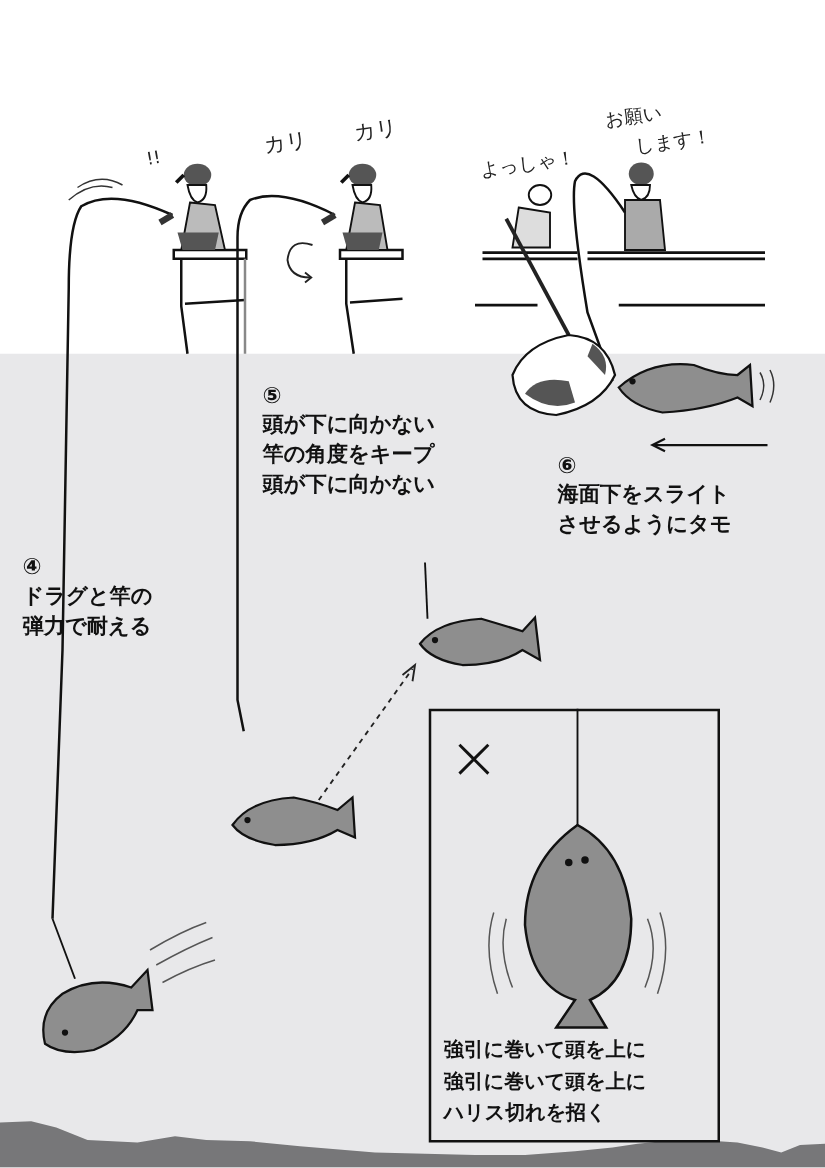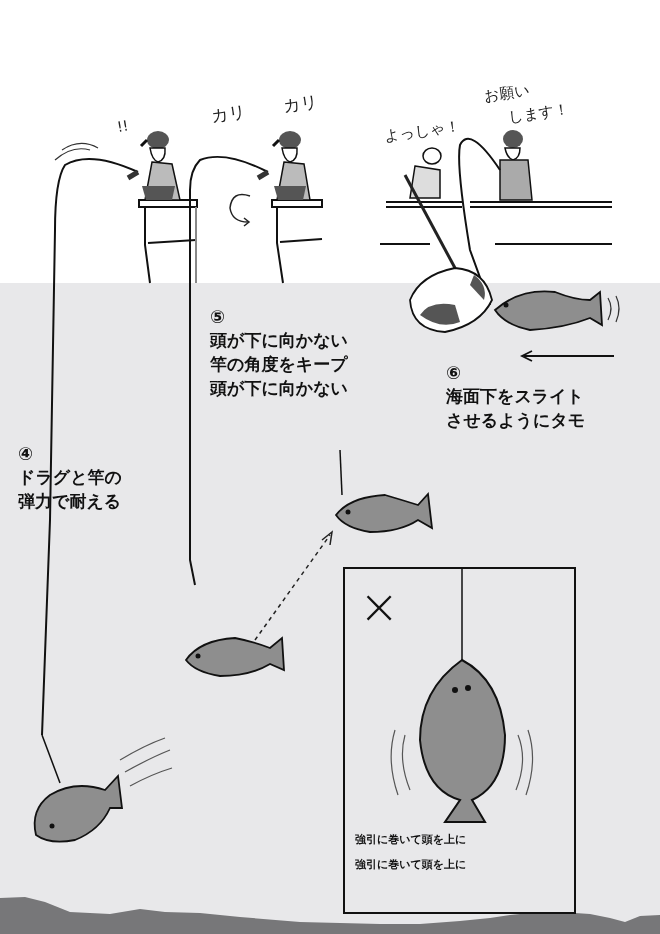--- a/index.html
+++ b/index.html
@@ -132,17 +132,18 @@
 </div>
 
 <div class="label" style="left:446px;top:362px;">
   <span class="num">⑥</span>
   <span class="ln">海面下をスライト</span>
   <span class="ln">させるようにタモ</span>
 </div>
 
 <div class="xbox">
   <div style="position:absolute;left:14px;top:12px;font-size:48px;line-height:50px;color:#111;font-weight:300;">×</div>
-  <div class="label" style="left:10px;top:258px;font-size:11px;line-height:25px;">
+  <div class="label" style="left:10px;top:258px;font-size:16px;line-height:25px;">
     <span class="ln">強引に巻いて頭を上に</span>
     <span class="ln">強引に巻いて頭を上に</span>
+    <span class="ln">ハリス切れを招く</span>
   </div>
 </div>
 
 </body></html>

